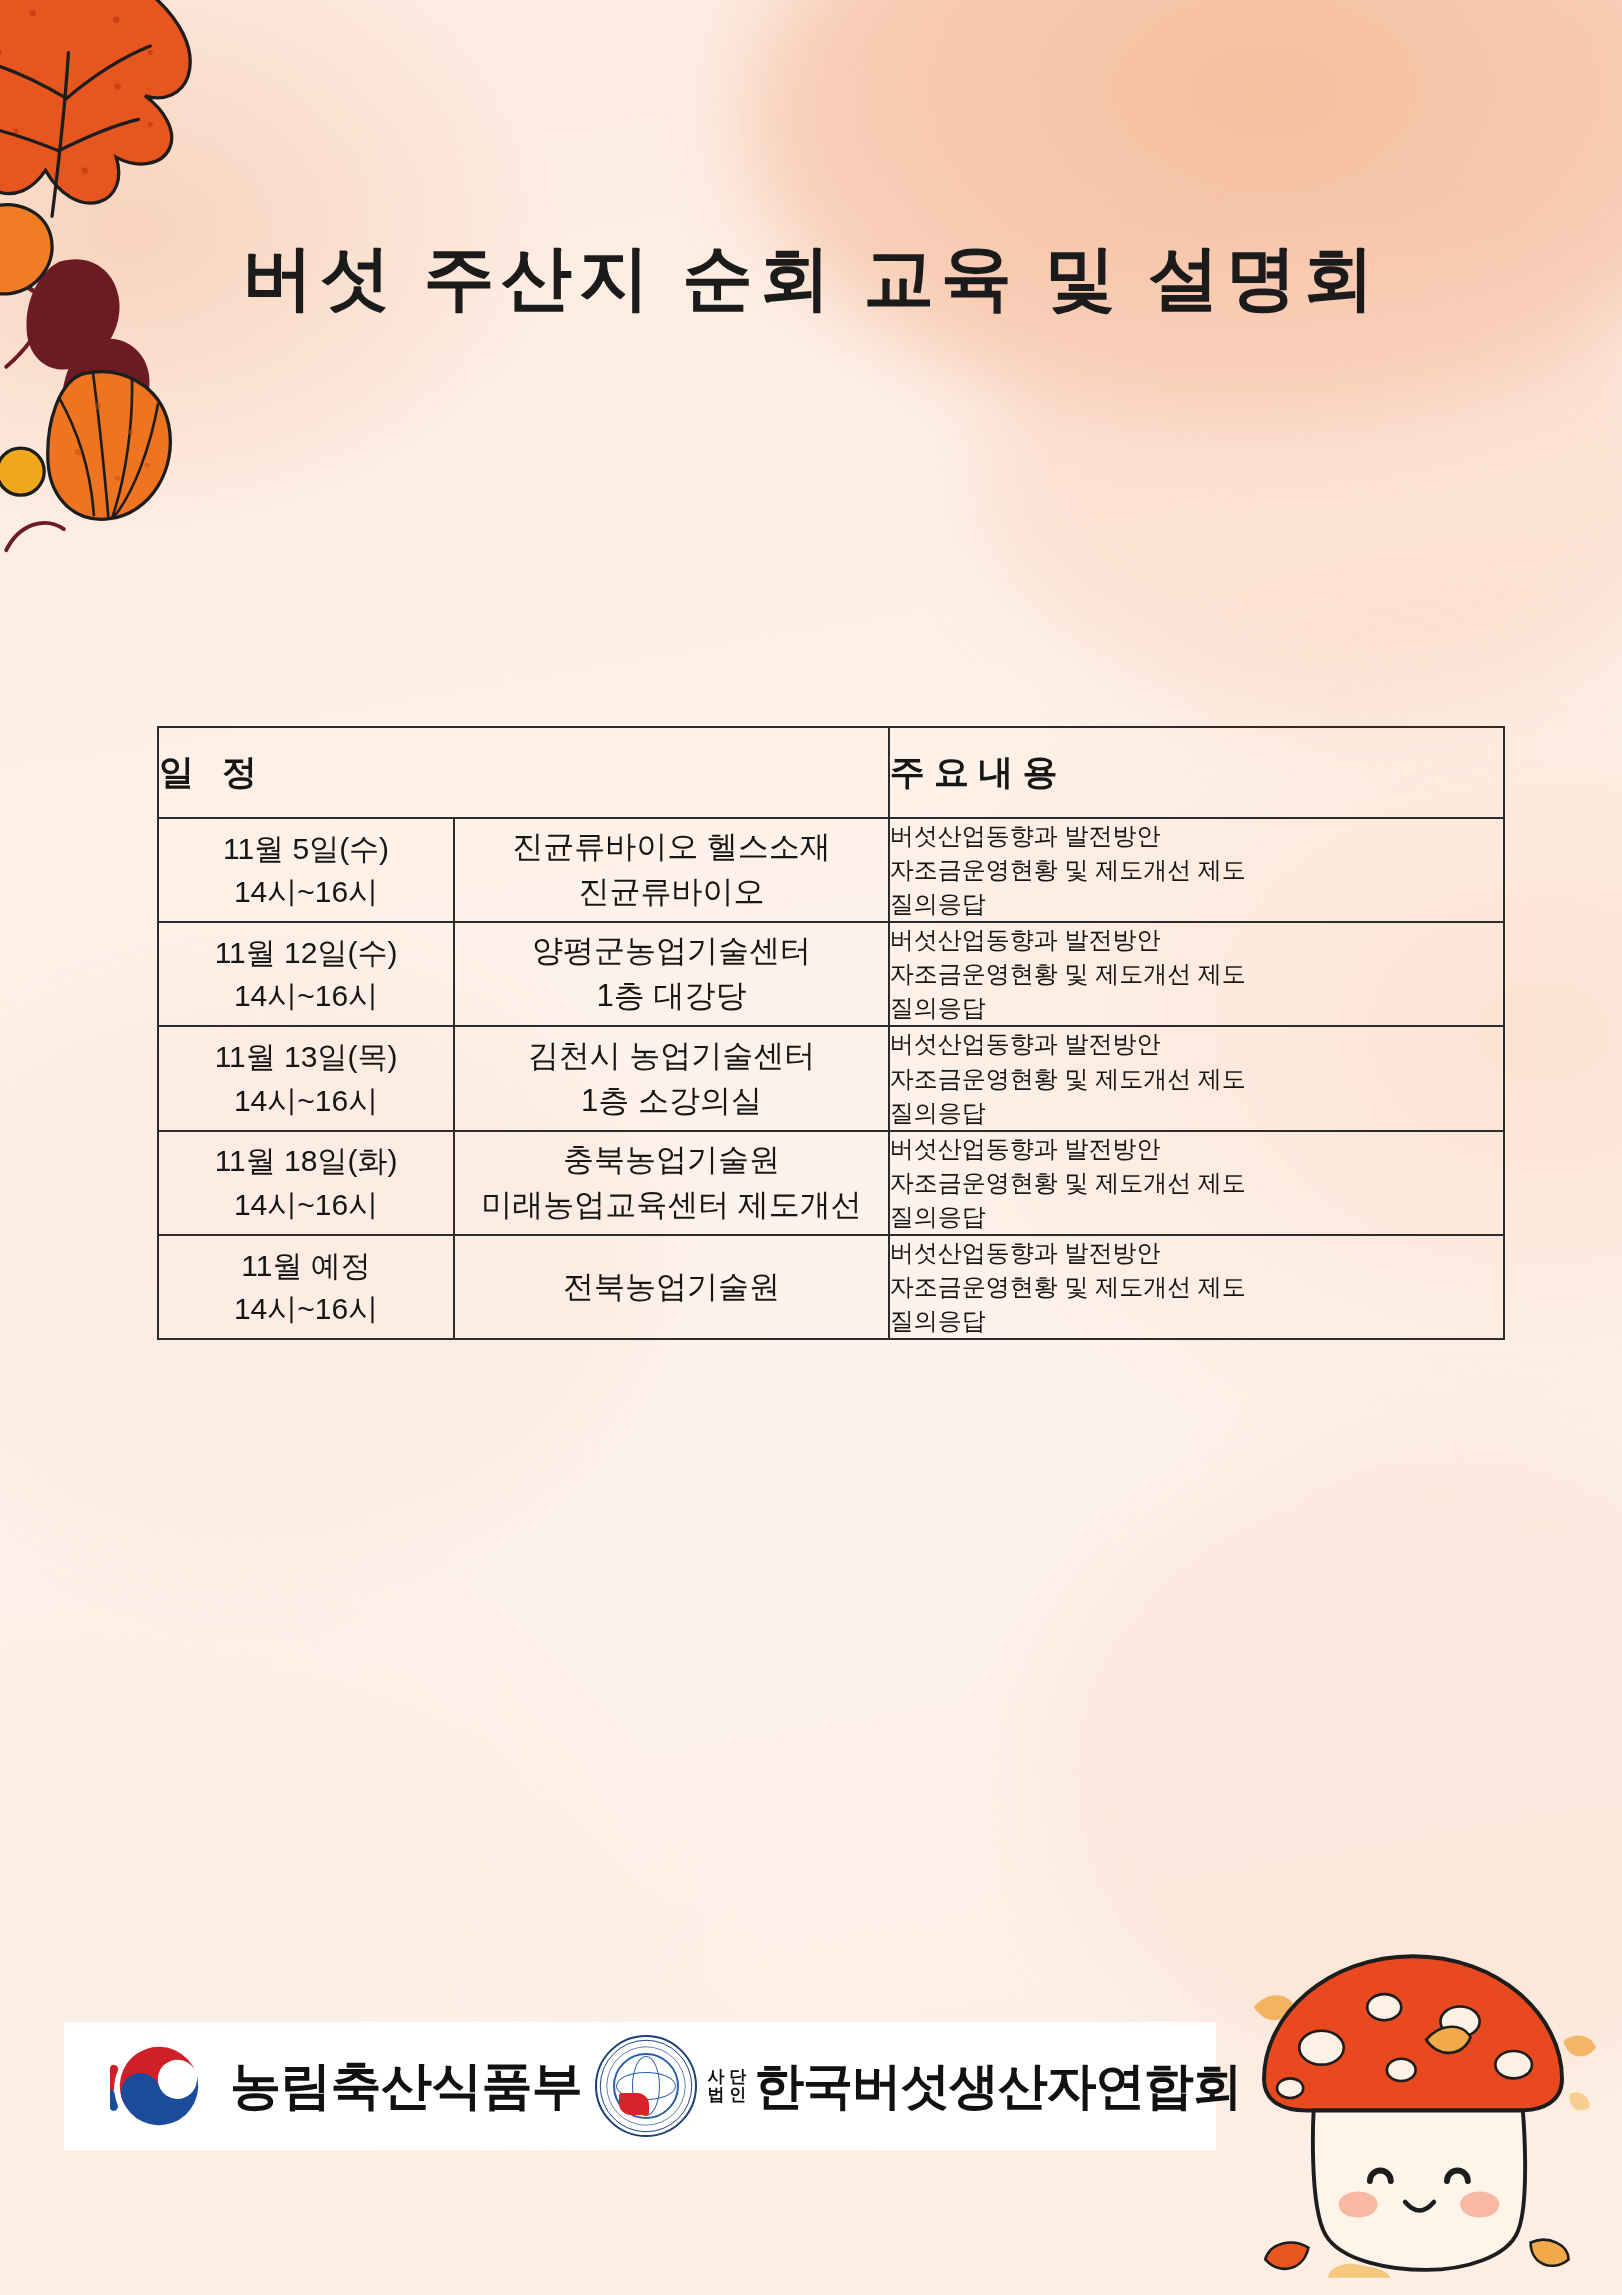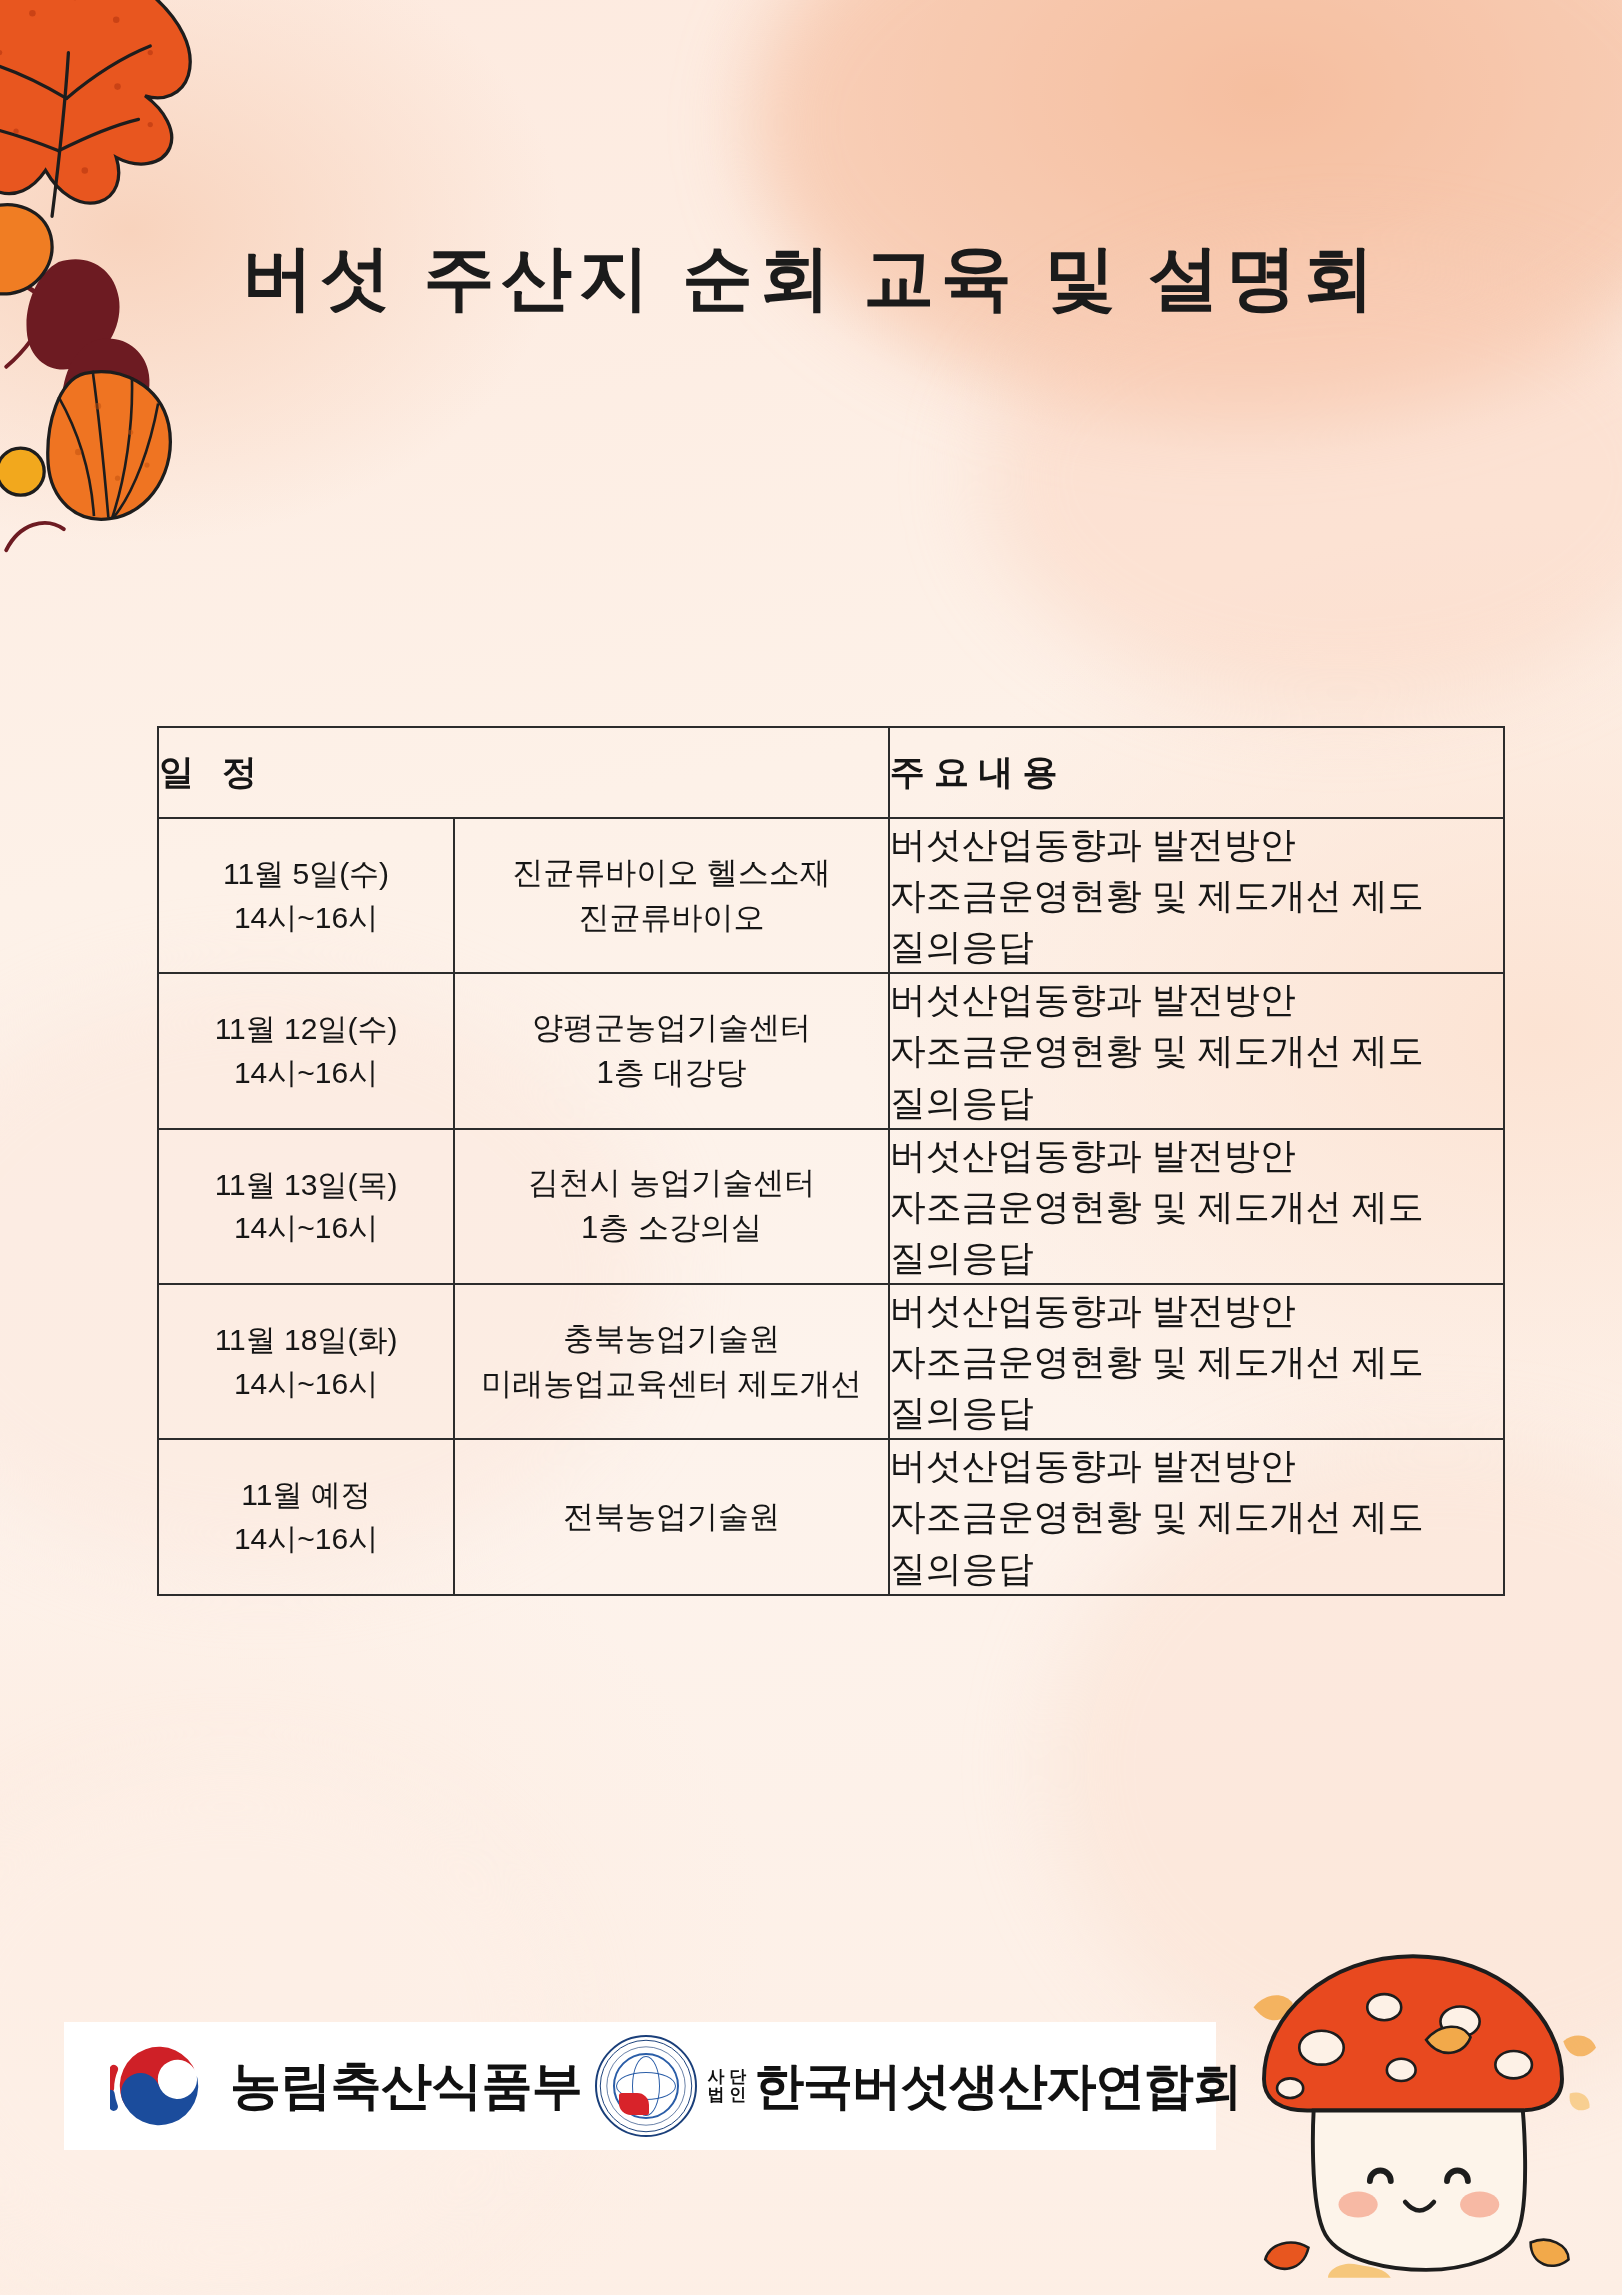--- a/index.html
+++ b/index.html
@@ -119,21 +119,21 @@
   }
   td.place-cell {
     text-align: center;
     font-size: 31px;
     font-weight: 500;
     line-height: 1.45;
     padding: 26px 7.9px;
   }
   td.content-cell {
     text-align: left;
-    font-size: 36px;
+    font-size: 24px;
     font-weight: 500;
     line-height: 1.42;
     padding: 22px 11.8px 22px 19.6px;
   }
   td .ln { display: block; white-space: nowrap; }
 
   
   .logo-bar {
     position: absolute;
     left: 64px;

